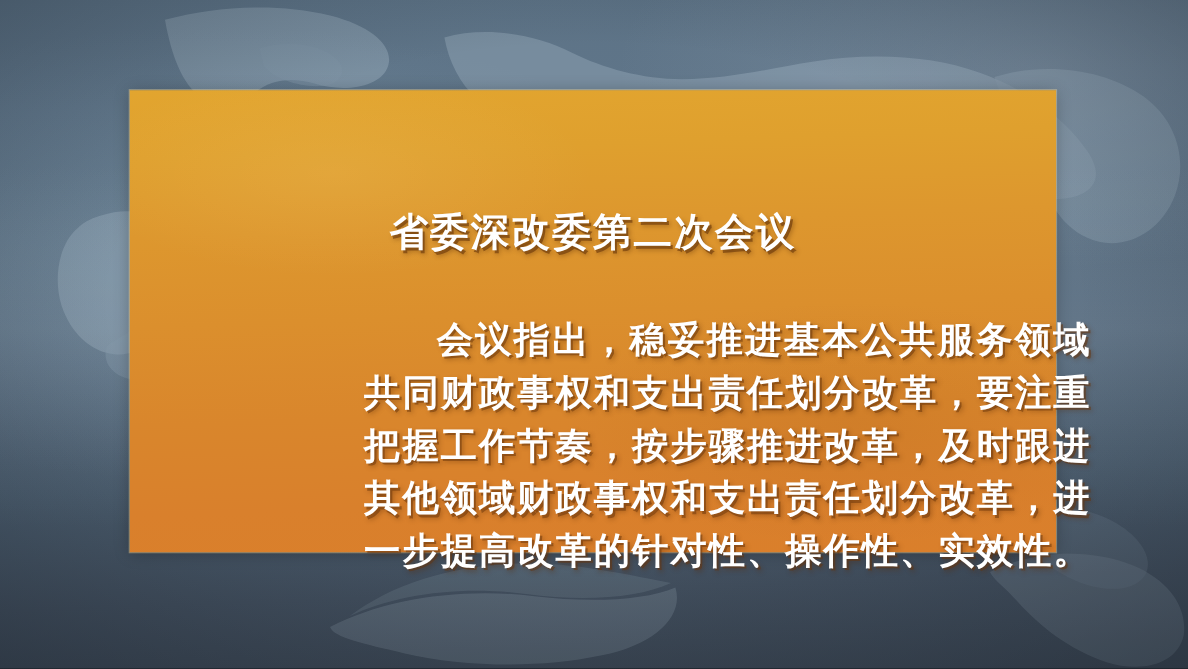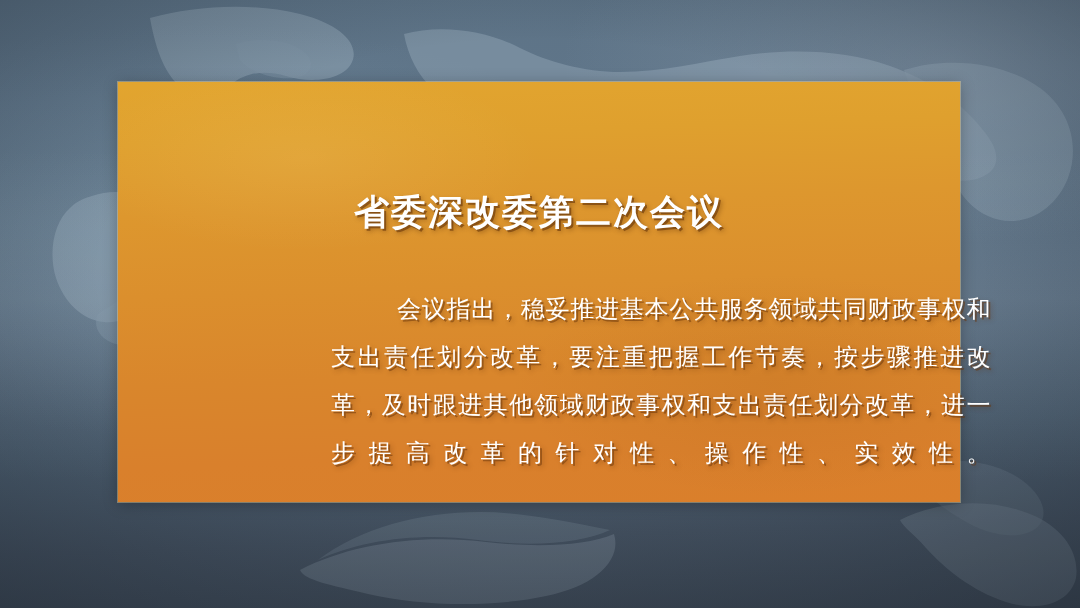--- a/index.html
+++ b/index.html
@@ -98,22 +98,22 @@
       3px 3px 5px rgba(80,38,4,0.40);
     white-space: nowrap;
   }
 
   .card-body {
     position: absolute;
     left: 213px;
     top: 203px;
     width: 660px;
     color: #ffffff;
-    font-size: 24px;
-    font-weight: normal;
+    font-size: 33px;
+    font-weight: bold;
     line-height: 48px;
     letter-spacing: 0.5px;
     text-align: justify;
     text-justify: inter-ideograph;
     text-indent: 66px;
     text-shadow:
       2px 2px 0 rgba(104,52,10,0.50),
       3px 3px 5px rgba(86,40,6,0.38);
   }
   .card-body::after {

